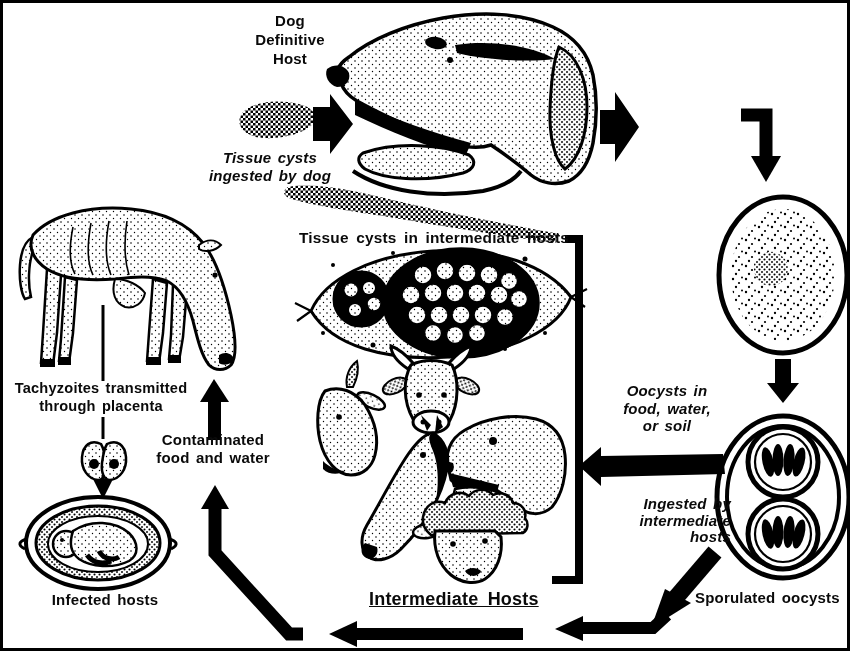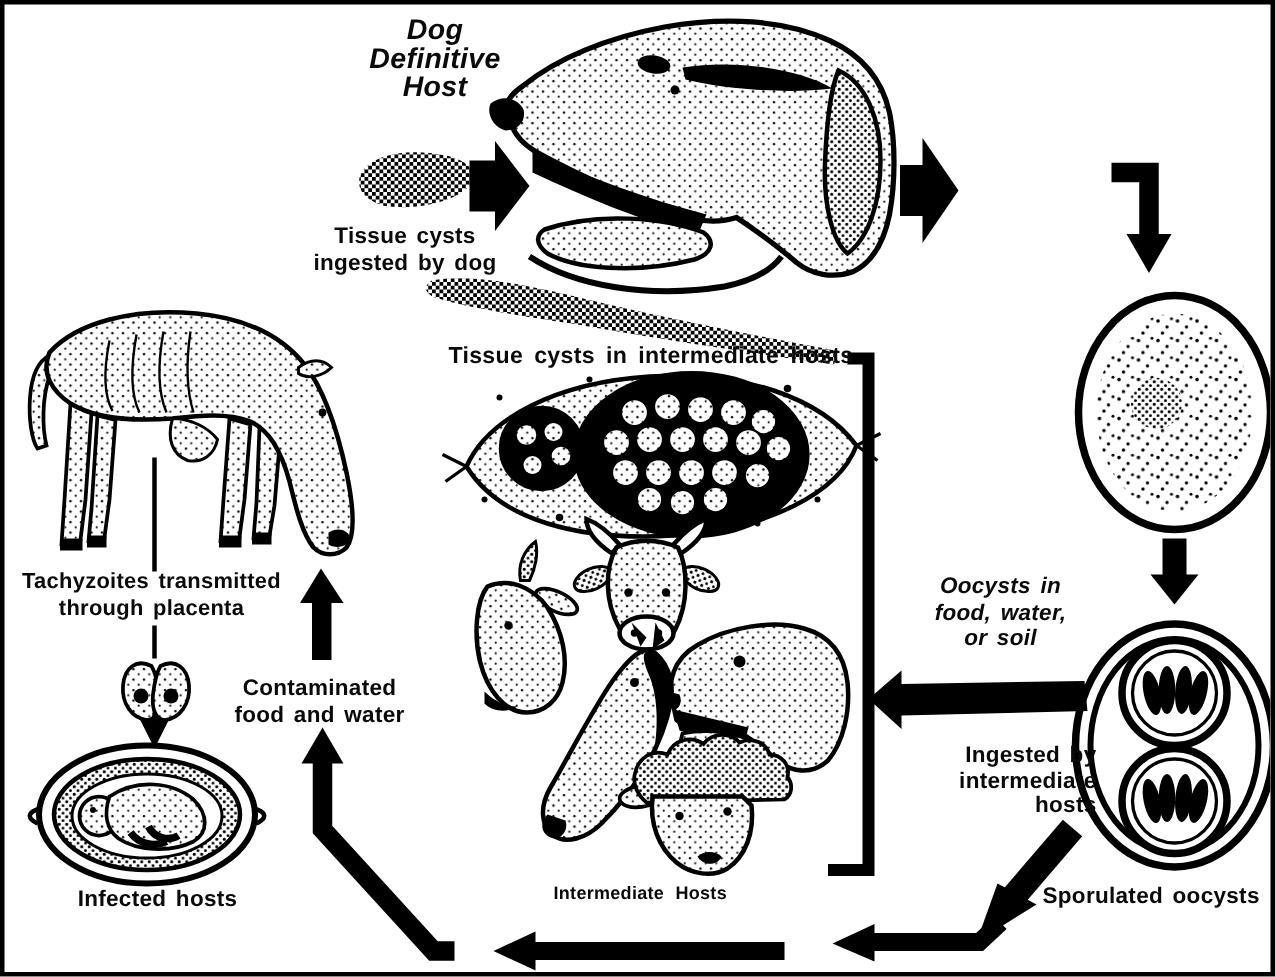--- a/index.html
+++ b/index.html
@@ -6,32 +6,32 @@
   .stage{
     position:relative;width:850px;height:651px;background:#fff;
     border:3px solid #000;box-sizing:border-box;overflow:hidden;
     font-family:"Liberation Sans","DejaVu Sans",sans-serif;color:#0a0a0a;
   }
   .art{position:absolute;left:0;top:0;}
   .lbl{
     position:absolute;font-weight:700;white-space:pre-line;text-align:center;
     line-height:1.14;letter-spacing:.2px;word-spacing:2px;color:#0a0a0a;
   }
-  .italic{}
+  .italic{font-style:italic;}
   .nowrap{white-space:nowrap;text-align:center;}
-  .l-definitive{left:232px;top:8px;width:110px;font-size:19px;line-height:19px;font-style:italic;}
+  .l-definitive{left:232px;top:8px;width:110px;font-size:15px;line-height:19px;}
   .l-tcid{left:182px;top:146px;width:170px;font-size:15px;line-height:17.5px;}
   .l-unsp{left:620px;top:101px;width:182px;font-size:15px;line-height:17.5px;}
   .l-oocfood{left:600px;top:379px;width:128px;font-size:15px;line-height:17.5px;font-style:italic;}
   .l-ingested{left:596px;top:493px;width:132px;font-size:15px;line-height:16.5px;text-align:right;}
   .l-sporulated{left:692px;top:586px;font-size:15px;}
   .l-tcih{left:296px;top:226px;font-size:15.4px;word-spacing:3px;}
-  .l-inthosts{left:366px;top:586px;font-size:12px;word-spacing:4px;}
+  .l-inthosts{left:366px;top:586px;font-size:18px;word-spacing:4px;text-decoration:underline;}
   .l-tachy{left:6px;top:377px;width:184px;font-size:14.6px;line-height:17.5px;}
-  .l-contam{left:145px;top:447px;width:130px;font-size:15px;line-height:17.5px;}
+  .l-contam{left:145px;top:428px;width:130px;font-size:15px;line-height:17.5px;}
   .l-fetus{left:42px;top:588px;width:120px;font-size:15px;}
 </style>
 </head>
 <body>
 
 <div class="stage">
 
 <svg class="art" width="844" height="645" viewBox="0 0 844 645" xmlns="http://www.w3.org/2000/svg">
   <defs>
     <pattern id="stippleLight" patternUnits="userSpaceOnUse" width="7" height="7">

